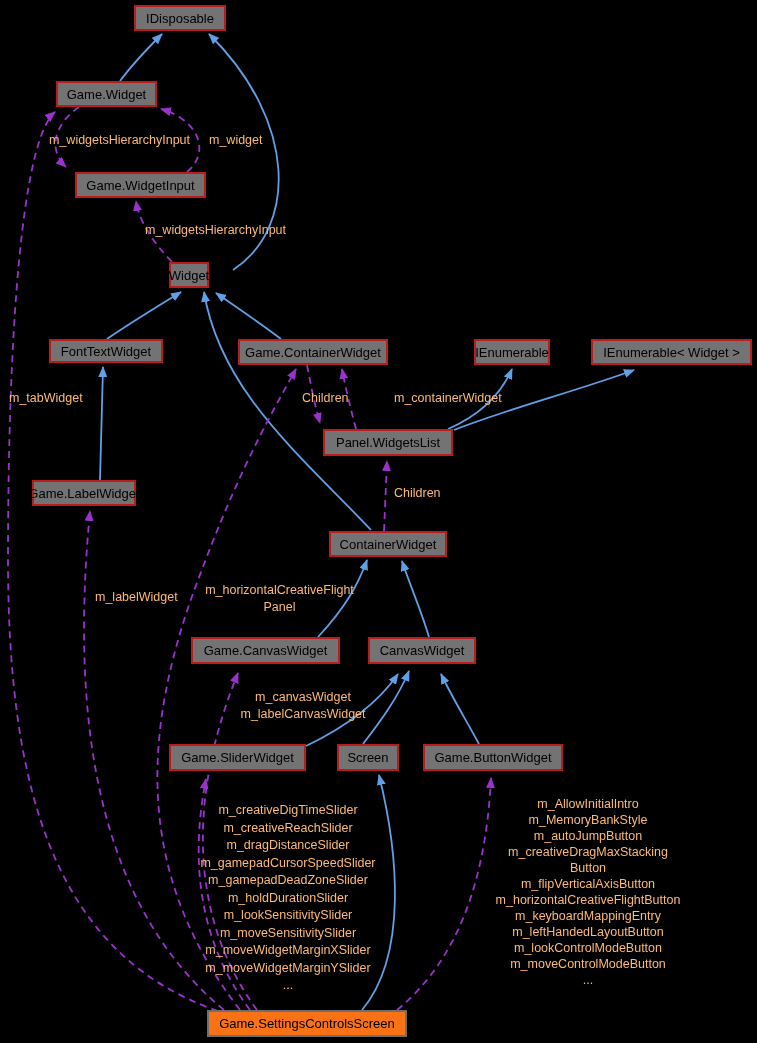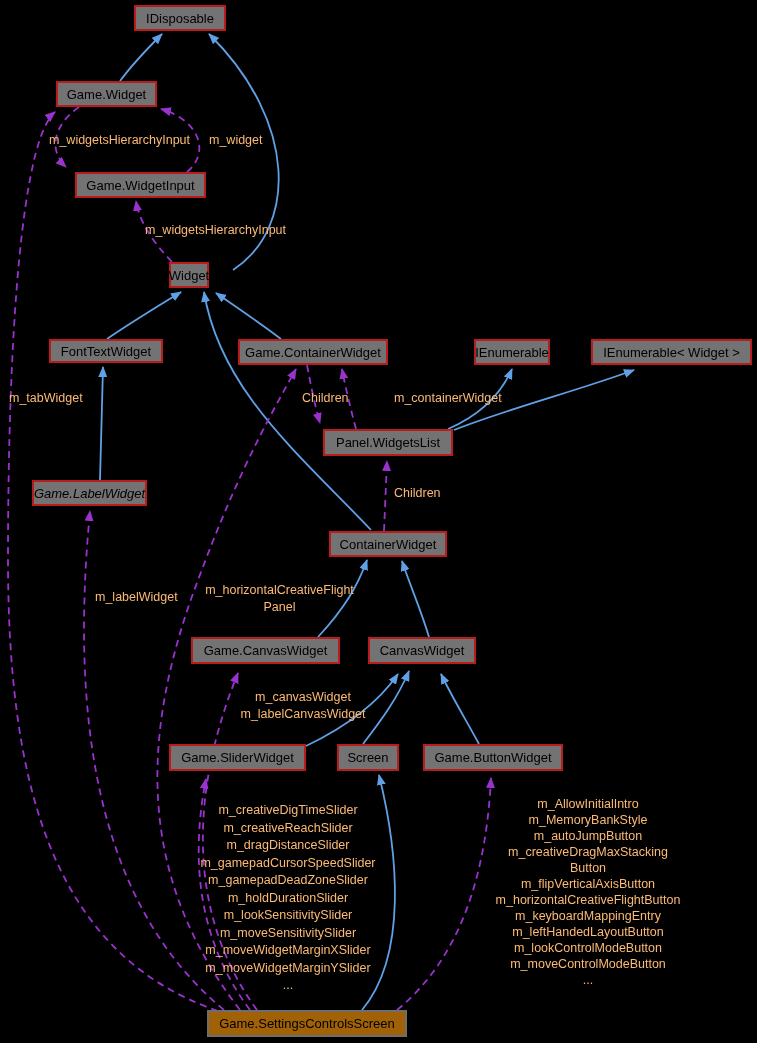--- a/index.html
+++ b/index.html
@@ -7,21 +7,21 @@
     position:relative;width:757px;height:1043px;background:#000;overflow:hidden;
     font-family:"Liberation Sans", sans-serif;
   }
   #edges{position:absolute;left:0;top:0;width:757px;height:1043px;}
   .node{
     position:absolute;box-sizing:border-box;
     background:#737373;border:2px solid #b91c1c;color:#000;
     font-size:13px;text-align:center;white-space:nowrap;
     display:flex;align-items:center;justify-content:center;
   }
-  .node.main{background:#a16207;border:2px solid #6e6e6e;}
+  .node.main{background:#f97316;border:2px solid #6e6e6e;}
   .elabel{
     position:absolute;color:#fdba74;font-size:12.5px;white-space:nowrap;
   }
   .elabel.block{text-align:center;white-space:normal;}
   .edge-blue{stroke:#5fa0e6;stroke-width:1.8;fill:none;}
   .edge-purple{stroke:#9a32cd;stroke-width:1.8;fill:none;stroke-dasharray:7 5;}
 </style>
 </head>
 <body>
 
@@ -68,21 +68,21 @@
 
   <div class="node" style="left:134px;top:5px;width:92px;height:26px;">IDisposable</div>
   <div class="node" style="left:56px;top:81px;width:101px;height:26px;">Game.Widget</div>
   <div class="node" style="left:75px;top:172px;width:131px;height:26px;">Game.WidgetInput</div>
   <div class="node" style="left:169px;top:262px;width:40px;height:26px;">Widget</div>
   <div class="node" style="left:49px;top:339px;width:114px;height:24px;">FontTextWidget</div>
   <div class="node" style="left:238px;top:339px;width:150px;height:26px;">Game.ContainerWidget</div>
   <div class="node" style="left:474px;top:339px;width:76px;height:26px;">IEnumerable</div>
   <div class="node" style="left:591px;top:339px;width:161px;height:26px;">IEnumerable&lt; Widget &gt;</div>
   <div class="node" style="left:323px;top:429px;width:130px;height:27px;">Panel.WidgetsList</div>
-  <div class="node" style="left:32px;top:480px;width:115px;height:26px;font-style:italic;">Game.LabelWidget</div>
+  <div class="node" style="left:32px;top:480px;width:104px;height:26px;">Game.LabelWidget</div>
   <div class="node" style="left:329px;top:531px;width:118px;height:26px;">ContainerWidget</div>
   <div class="node" style="left:191px;top:637px;width:149px;height:27px;">Game.CanvasWidget</div>
   <div class="node" style="left:368px;top:637px;width:108px;height:27px;">CanvasWidget</div>
   <div class="node" style="left:169px;top:744px;width:137px;height:27px;">Game.SliderWidget</div>
   <div class="node" style="left:337px;top:744px;width:62px;height:27px;">Screen</div>
   <div class="node" style="left:423px;top:744px;width:140px;height:27px;">Game.ButtonWidget</div>
   <div class="node main" style="left:207px;top:1010px;width:200px;height:27px;">Game.SettingsControlsScreen</div>
 
   <div class="elabel" style="left:49px;top:133px;">m_widgetsHierarchyInput</div>
   <div class="elabel" style="left:209px;top:133px;">m_widget</div>

